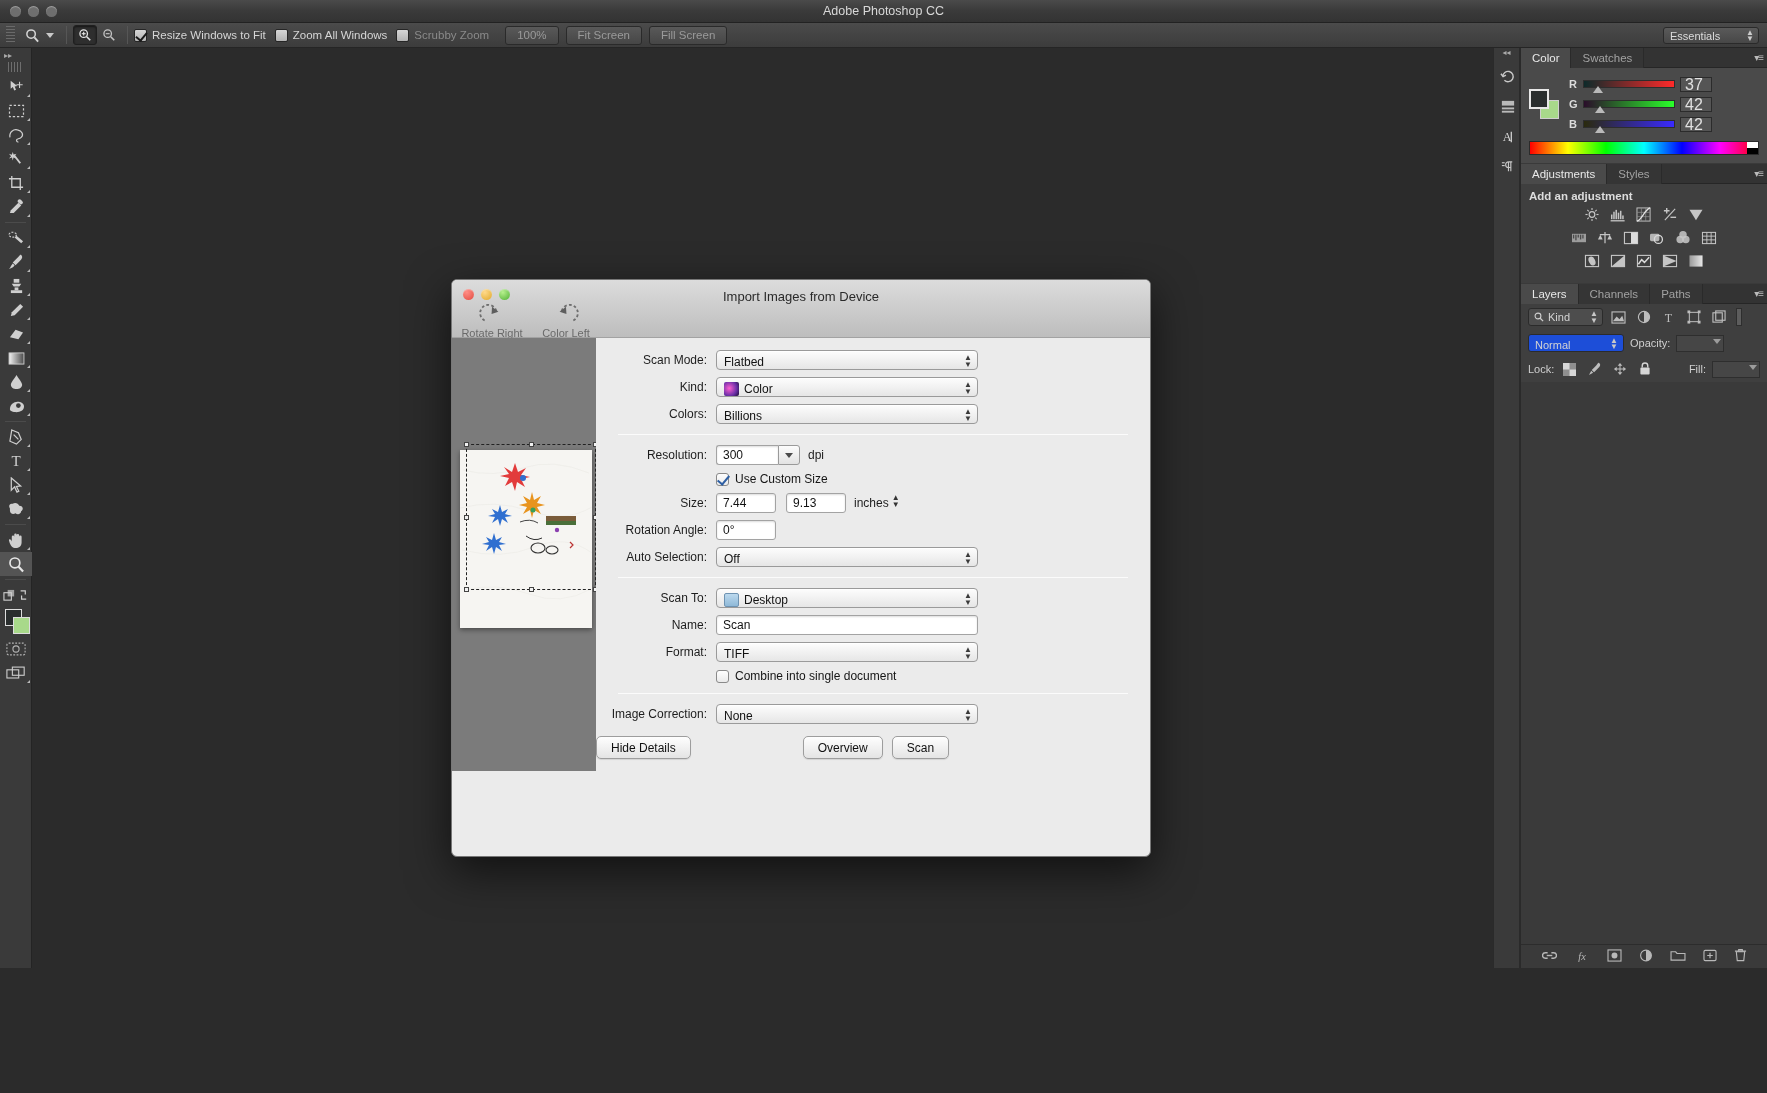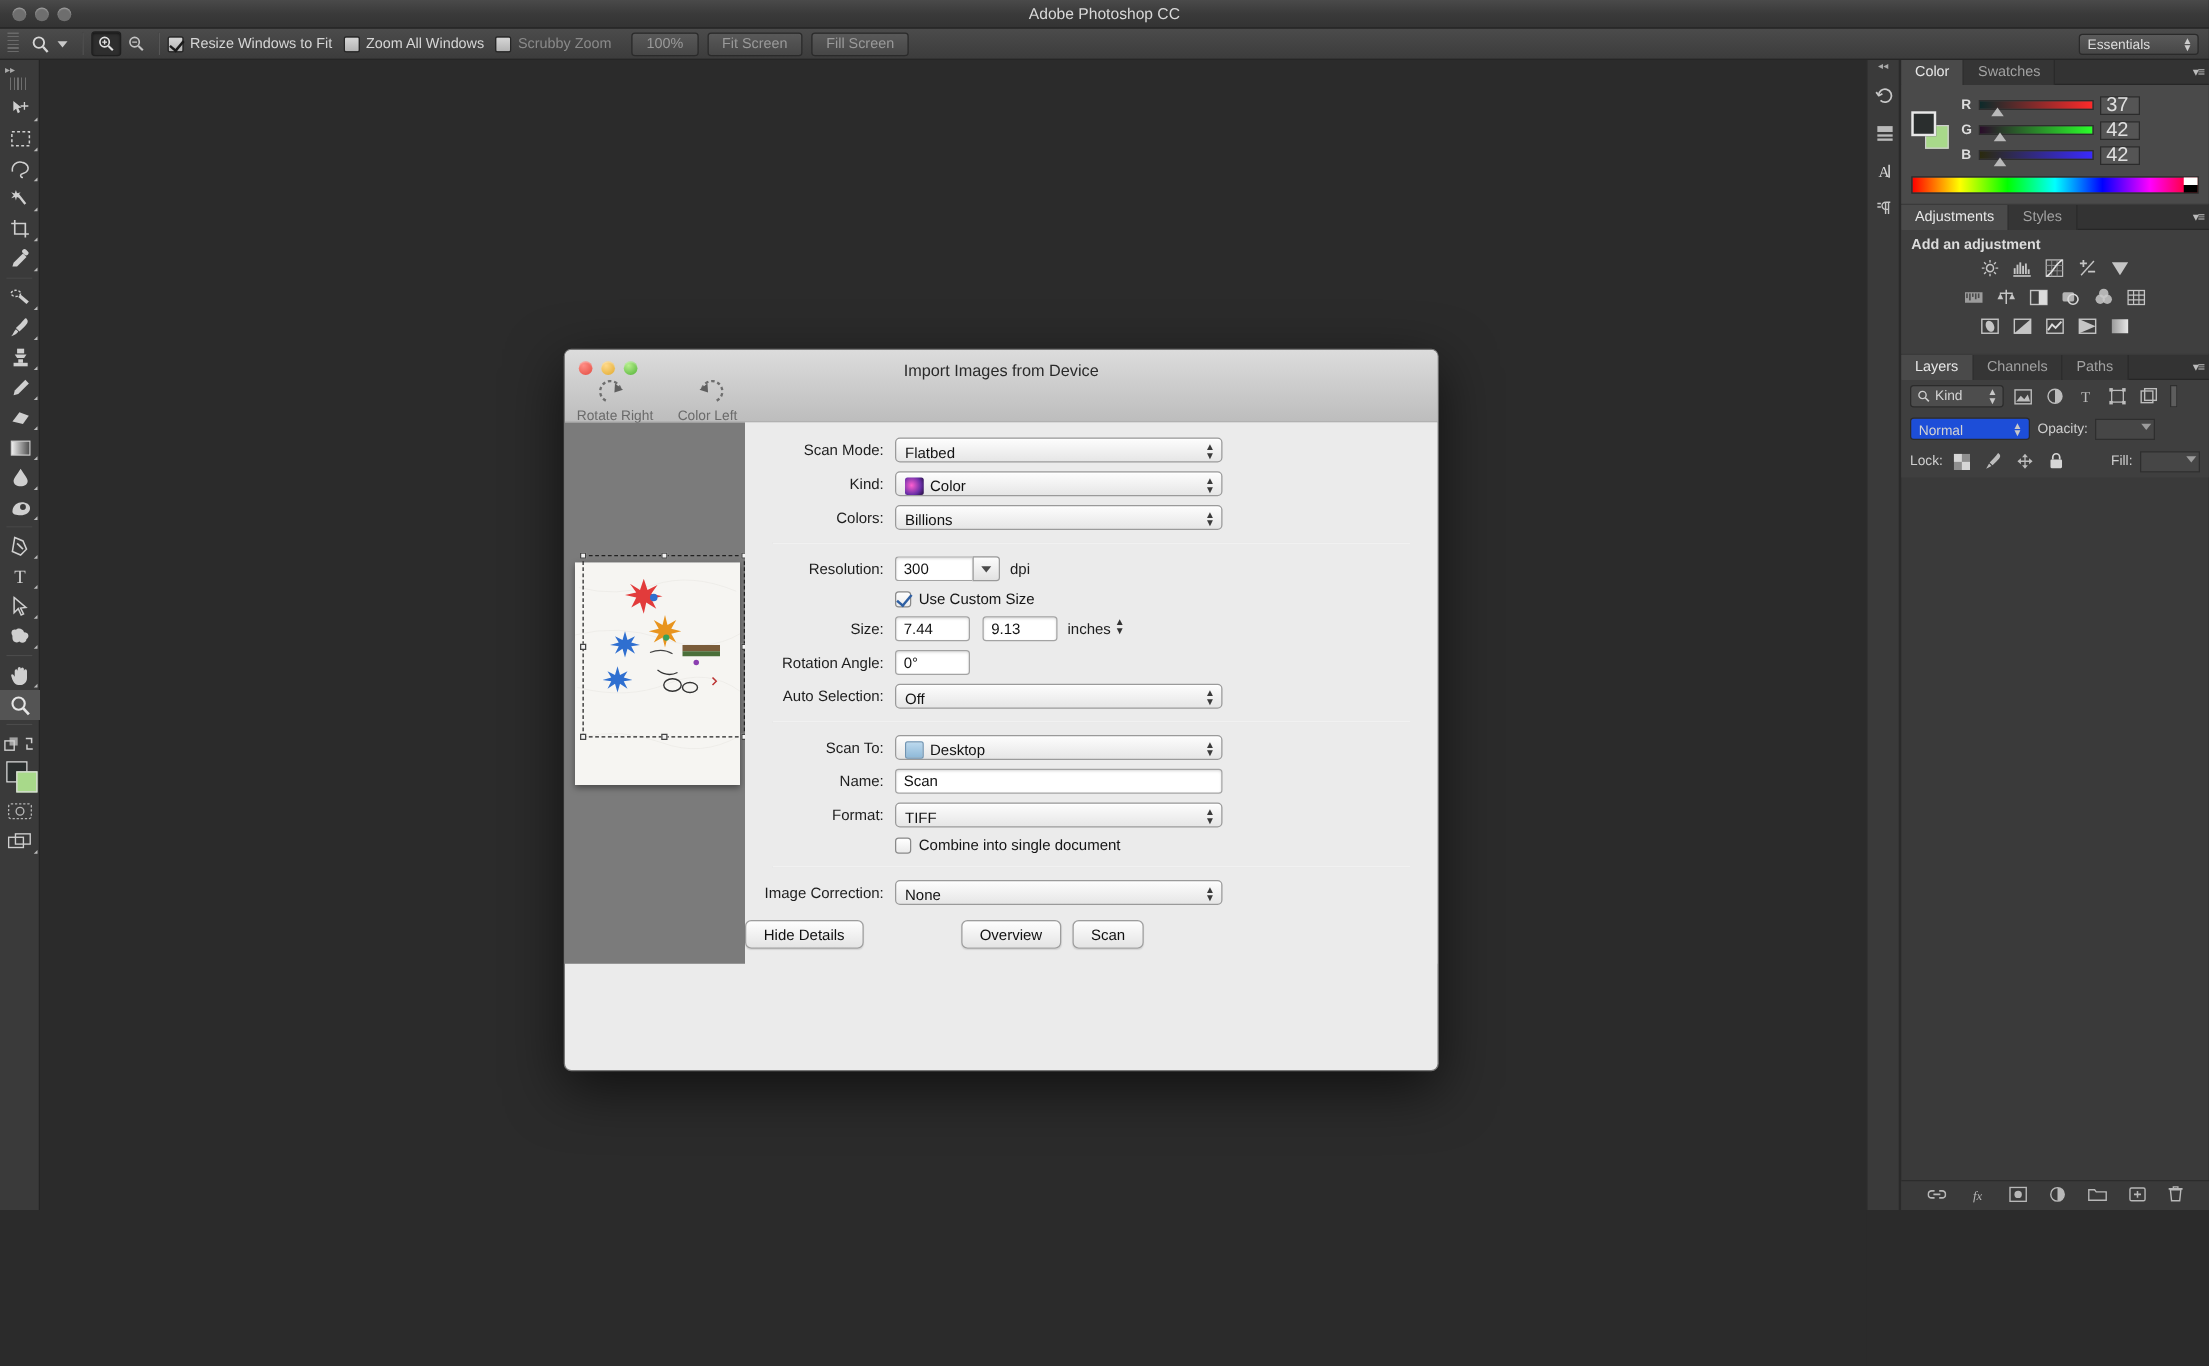--- a/index.html
+++ b/index.html
@@ -1019,21 +1019,21 @@
       <div class="srow">
         <div class="slabel">Image Correction:</div>
         <div class="popup w262">
           <span>None</span>
           <span class="updown">▲<br>▼</span>
         </div>
       </div>
 
       <div class="btn-row">
         <div class="dbtn" style="margin-left:0;">Hide Details</div>
-        <div class="dbtn" style="margin-left:78px;min-width:78px;">Overview</div>
+        <div class="dbtn" style="margin-left:112px;min-width:78px;">Overview</div>
         <div class="dbtn" style="margin-left:9px;min-width:52px;">Scan</div>
       </div>
 
     </div>
   </div>
 
 
 </div>
 
 </body></html>

